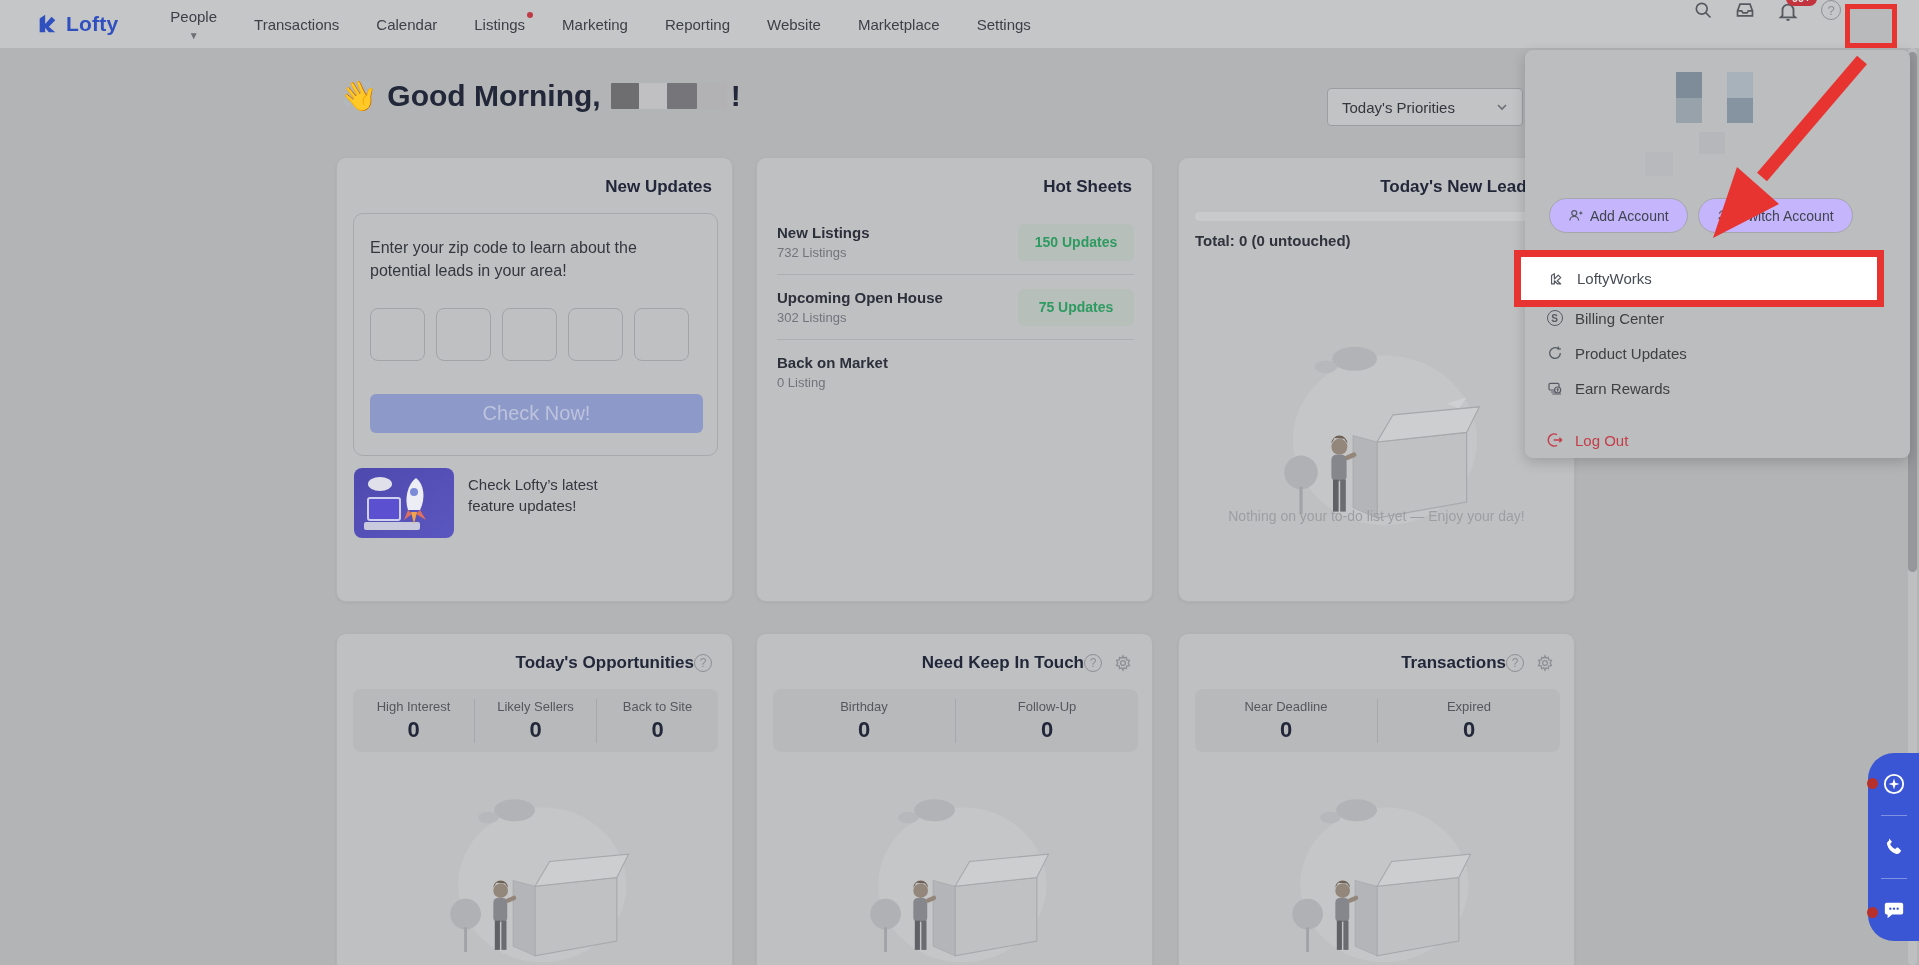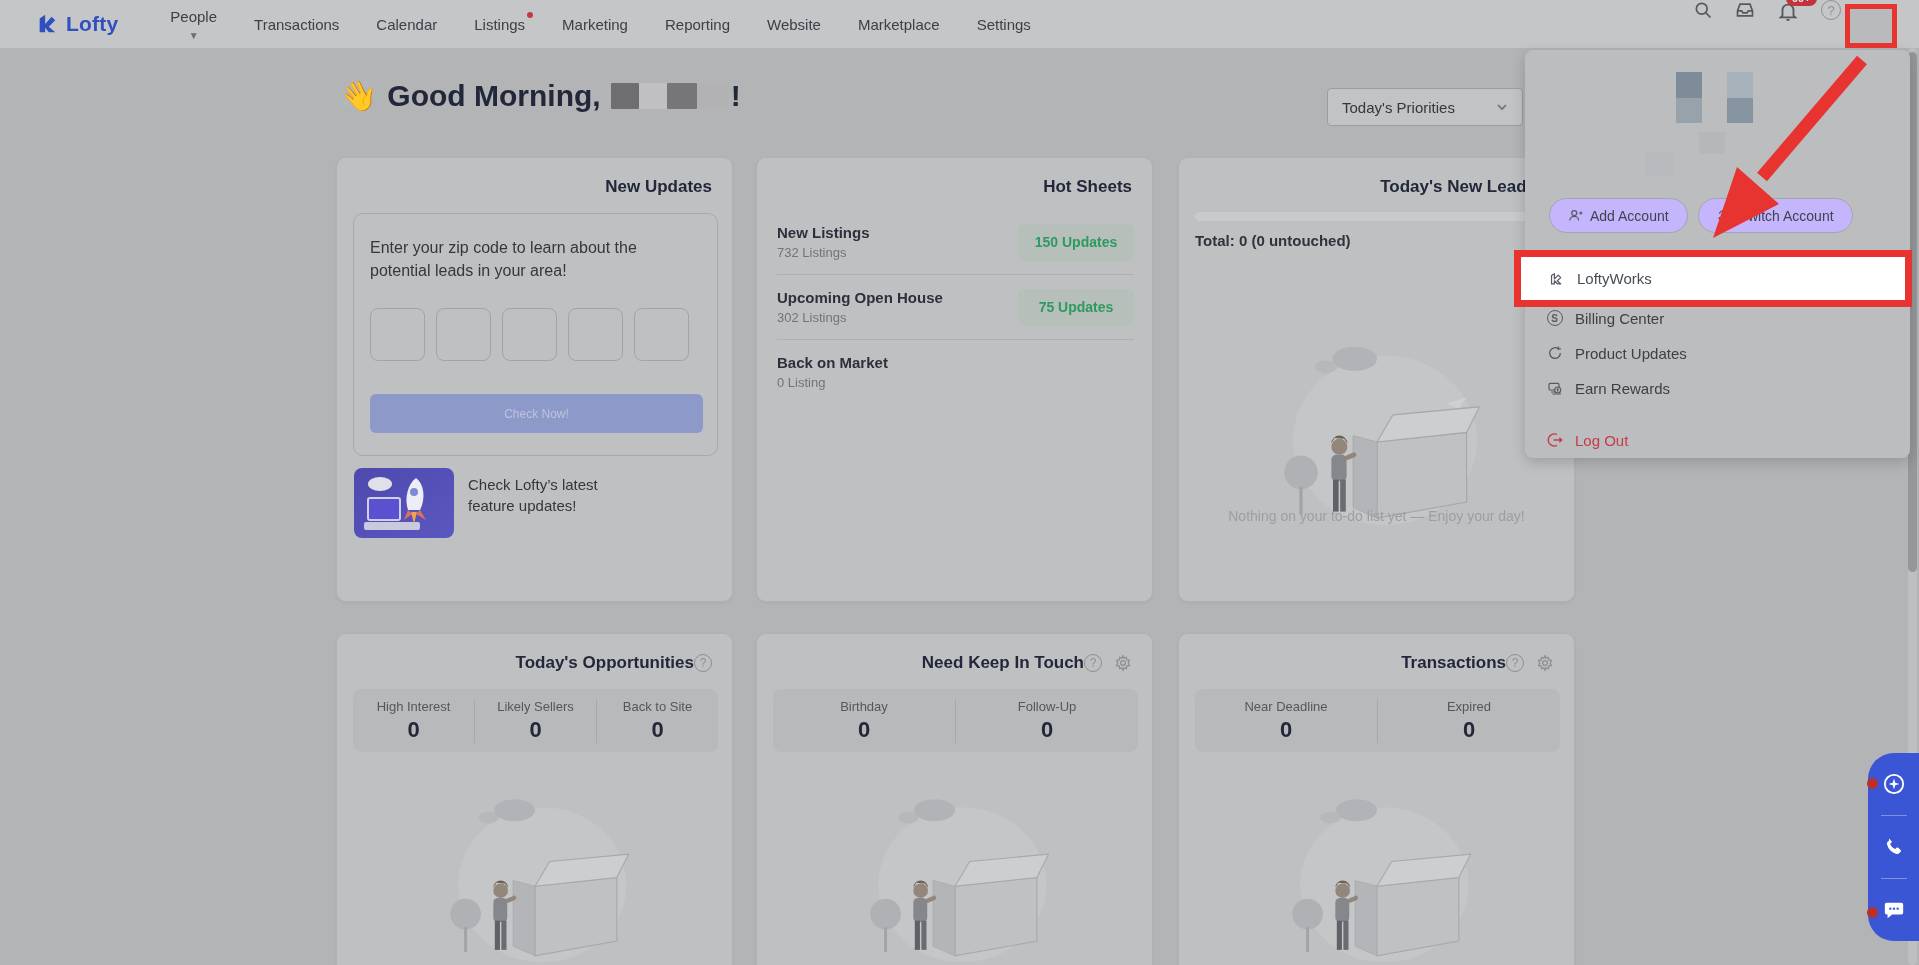--- a/index.html
+++ b/index.html
@@ -35,21 +35,21 @@
   .card-head{display:flex;align-items:center;justify-content:flex-end;padding:19px 20px 0 20px;}
   .head-icons{display:flex;gap:12px;align-items:center;}
   .circle-q{width:18px;height:18px;border:1.5px solid #8d9095;border-radius:50%;color:#8d9095;font-size:12px;
     display:flex;align-items:center;justify-content:center;box-sizing:border-box;}
   .gear{width:18px;height:18px;color:#8d9095;}
   
   .inner-box{position:absolute;left:16px;top:55px;width:365px;height:243px;border:1px solid #a8a9ac;border-radius:10px;box-sizing:border-box;padding:22px 16px;}
   .prompt{font-size:16px;color:#33373e;line-height:23px;width:300px;}
   .zip-row{display:flex;gap:11px;margin-top:26px;}
   .zip-box{width:55px;height:53px;border:1px solid #a3a4a7;border-radius:8px;background:transparent;box-sizing:border-box;}
-  .check-btn{margin-top:33px;width:333px;height:39px;background:#8d99c9;border:none;border-radius:6px;color:#bdc3dd;font-size:12px;font-family:inherit;}
+  .check-btn{margin-top:33px;width:333px;height:39px;background:#8d99c9;border:none;border-radius:6px;color:#bdc3dd;font-size:20px;font-family:inherit;}
   .feature-row{position:absolute;left:17px;top:310px;display:flex;gap:14px;align-items:flex-start;}
   .feature-img{width:100px;height:70px;border-radius:8px;overflow:hidden;}
   .feature-text{font-size:15px;color:#33373e;line-height:21px;width:160px;padding-top:6px;}
   
   .hs-rows{position:absolute;left:20px;top:52px;width:357px;}
   .hs-row{height:64px;display:flex;align-items:center;justify-content:space-between;border-bottom:1px solid #aeafb2;}
   .hs-row:last-child{border-bottom:none;}
   .hs-name{font-size:15px;font-weight:bold;color:#2b303b;margin-bottom:4px;}
   .hs-sub{font-size:13px;color:#70747b;}
   .hs-badge{min-width:96px;height:37px;background:#b7bfba;border-radius:6px;color:#2d9a60;font-size:14px;font-weight:bold;
@@ -75,21 +75,21 @@
     padding:0 18px;font-size:14px;color:#3f444d;cursor:pointer;font-family:inherit;text-align:center;}
   .pill-icon{width:15px;height:15px;color:#565b63;}
   .menu-item{position:absolute;left:21px;display:flex;align-items:center;gap:12px;height:34px;cursor:pointer;}
   .menu-icon{width:17px;height:17px;color:#565b63;display:flex;align-items:center;justify-content:center;}
   .menu-label{font-size:15px;color:#404040;}
   .menu-label.danger{color:#c43d49;}
   .menu-icon.danger{color:#c43d49;}
   .s-circle{width:16px;height:16px;border:1.3px solid #565b63;border-radius:50%;font-size:10px;color:#565b63;
     display:flex;align-items:center;justify-content:center;box-sizing:border-box;font-weight:bold;}
   
-  .lofty-row{position:absolute;left:1514px;top:250px;width:398px;height:57px;border:7px solid #e73430;background:#ffffff;
+  .lofty-row{position:absolute;left:1514px;top:250px;width:370px;height:57px;border:7px solid #e73430;background:#ffffff;
     box-sizing:border-box;display:flex;align-items:center;gap:12px;padding-left:27px;z-index:50;cursor:pointer;}
   .lofty-row .menu-label{color:#474c55;}
   
   .annot-svg{position:absolute;left:0;top:0;width:1919px;height:965px;pointer-events:none;z-index:55;}
   
   .scroll-track{position:absolute;right:2px;top:48px;width:9px;height:917px;background:#bebfc1;border-radius:5px;}
   .scroll-thumb{position:absolute;right:2px;top:52px;width:9px;height:520px;background:#96979a;border-radius:5px;}
   
   .float-widget{position:absolute;left:1868px;top:753px;width:51px;height:188px;background:#3a56d4;
     border-radius:26px 0 0 26px;z-index:30;display:flex;flex-direction:column;align-items:center;justify-content:space-around;padding:10px 0;box-sizing:border-box;}

